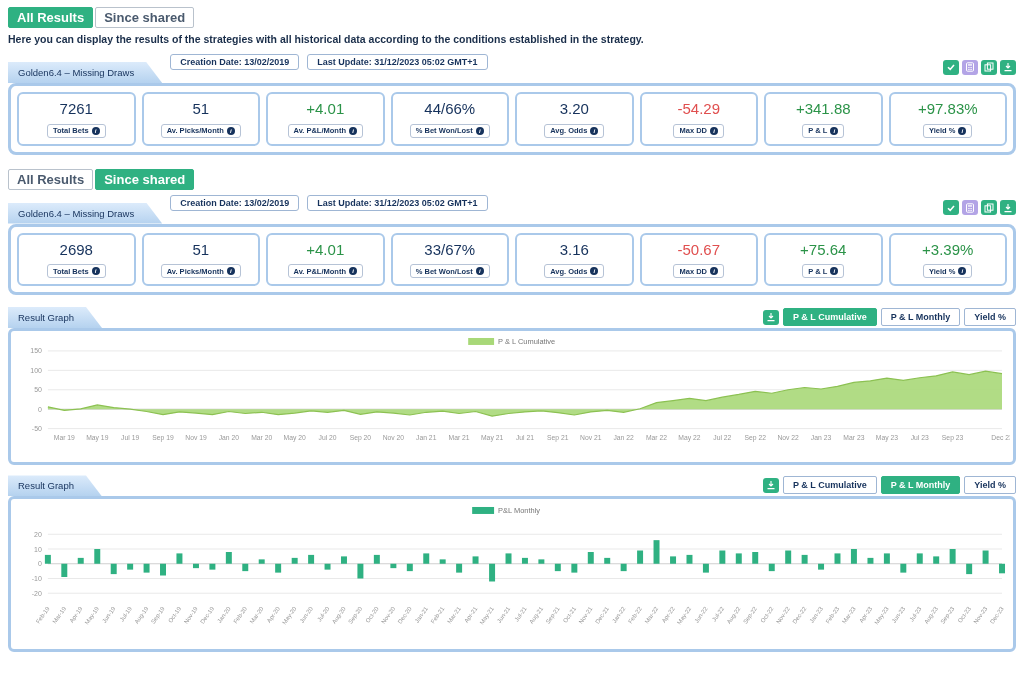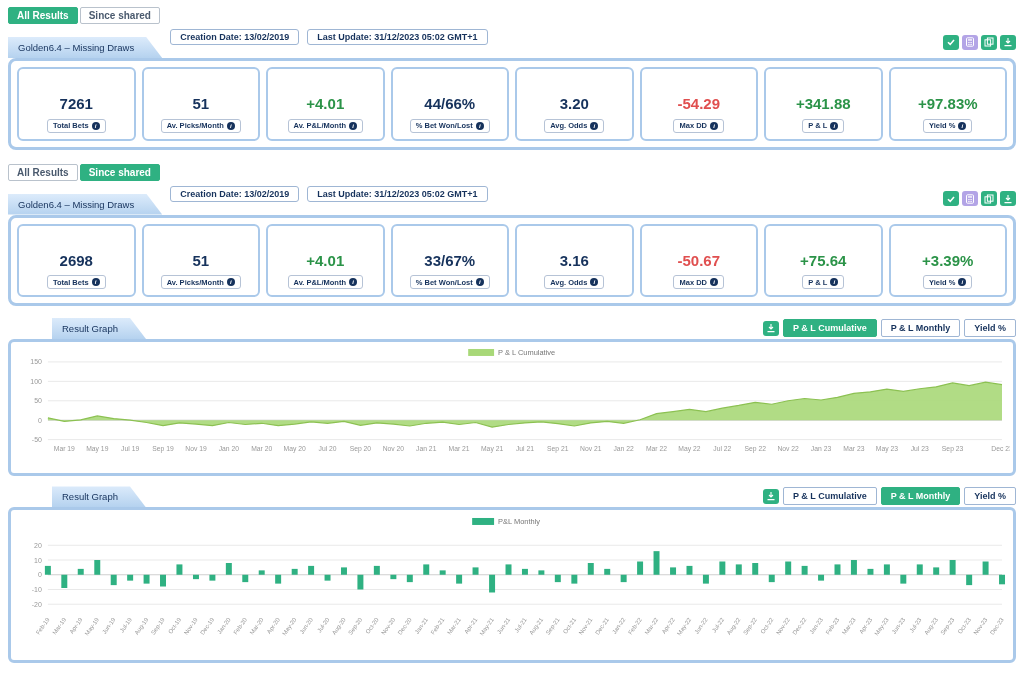--- a/index.html
+++ b/index.html
@@ -12,21 +12,21 @@
   }
   *{box-sizing:border-box;}
   html,body{margin:0;padding:0;}
   body{
     width:1024px;height:684px;overflow:hidden;background:#fff;
     font-family:"Liberation Sans",sans-serif;color:var(--navy);
   }
   .page{padding:5px 8px;}
   .toggle-row{display:flex;gap:2px;margin:2px 0 5px;}
   .toggle-btn{
-    font-size:10px;font-weight:bold;padding:2px 8px;border:1px solid #b9c2cc;
+    font-size:13px;font-weight:bold;padding:2px 8px;border:1px solid #b9c2cc;
     background:#fff;color:#4a5a6e;border-radius:2px;cursor:pointer;
     font-family:"Liberation Sans",sans-serif;
   }
   .toggle-btn.active{background:var(--green);color:#fff;border-color:var(--green);}
   .desc{font-size:10.5px;font-weight:bold;color:#1a2e4a;margin:3px 0 9px;}
   .panel-header{display:flex;align-items:center;gap:8px;margin-top:4px;}
   .tab-title{
     background:linear-gradient(#dcebfb,#b5d2ef);
     clip-path:polygon(0 0,calc(100% - 16px) 0,100% 100%,0 100%);
     padding:5px 28px 5px 10px;font-size:9.5px;font-weight:normal;color:var(--navy);
@@ -44,56 +44,57 @@
   .icon-btn.green{background:var(--green);}
   .icon-btn.purple{background:#b3a4e6;}
   .stats-box{
     border:3px solid var(--blue-border);border-radius:8px;padding:6px;
     display:flex;gap:6px;background:#fff;
   }
   .stat-card{
     flex:1;border:2px solid var(--blue-border);border-radius:6px;
     padding:7px 3px 6px;text-align:center;background:#fff;
   }
-  .stat-value{font-size:15px;font-weight:bold;color:var(--navy);line-height:1.1;margin-top:20px;}
+  .stat-value{font-size:15px;font-weight:normal;color:var(--navy);line-height:1.1;}
   .stat-value.green{color:var(--valgreen);}
   .stat-value.red{color:var(--red);}
   .stat-value.navy{color:var(--navy);}
   .stat-label{
     display:inline-flex;align-items:center;gap:3px;border:1px solid #b6c3d6;
     border-radius:3px;padding:1.5px 5px;font-size:7.5px;font-weight:bold;
     margin-top:6px;color:var(--navy);
   }
   .info-dot{
     width:8px;height:8px;border-radius:50%;background:var(--navy);color:#fff;
     font-size:6px;line-height:8px;display:inline-block;text-align:center;
     font-style:italic;cursor:pointer;
   }
   .graph-section{margin-top:12px;}
-  .graph-header{display:flex;align-items:flex-end;margin-left:44px;}
+  .graph-header{display:flex;align-items:flex-end;}
   .graph-controls{margin-left:auto;display:flex;gap:4px;align-items:center;margin-bottom:2px;}
   .chart-tab-btn{
     border:1px solid var(--light-border);background:#fff;font-size:9px;
     font-weight:bold;padding:3px 9px;color:var(--navy);border-radius:2px;
     cursor:pointer;font-family:"Liberation Sans",sans-serif;
   }
   .chart-tab-btn.active{background:var(--green);color:#fff;border-color:var(--green);}
   .chart-box{border:3px solid var(--blue-border);border-radius:6px;padding:4px 3px 2px;background:#fff;}
   .chart-host{width:100%;line-height:0;}
 </style>
 </head>
 <body>
 
 <div class="page">
 
   <section>
     <div class="toggle-row">
       <button class="toggle-btn active">All Results</button>
       <button class="toggle-btn">Since shared</button>
     </div>
+    <p class="desc">Here you can display the results of the strategies with all historical data according to the conditions established in the strategy.</p>
     <div class="panel-header">
       <div class="tab-title">Golden6.4 – Missing Draws</div>
       <div class="date-box">Creation Date: 13/02/2019</div>
       <div class="date-box">Last Update: 31/12/2023 05:02 GMT+1</div>
       <div class="icon-group">
         <button class="icon-btn green">
             <svg width="10" height="10" viewBox="0 0 10 10">
               <path d="M2 5.2l2.2 2.2L8 3" stroke="#fff" stroke-width="1.6" fill="none"></path>
             </svg>
           </button>

